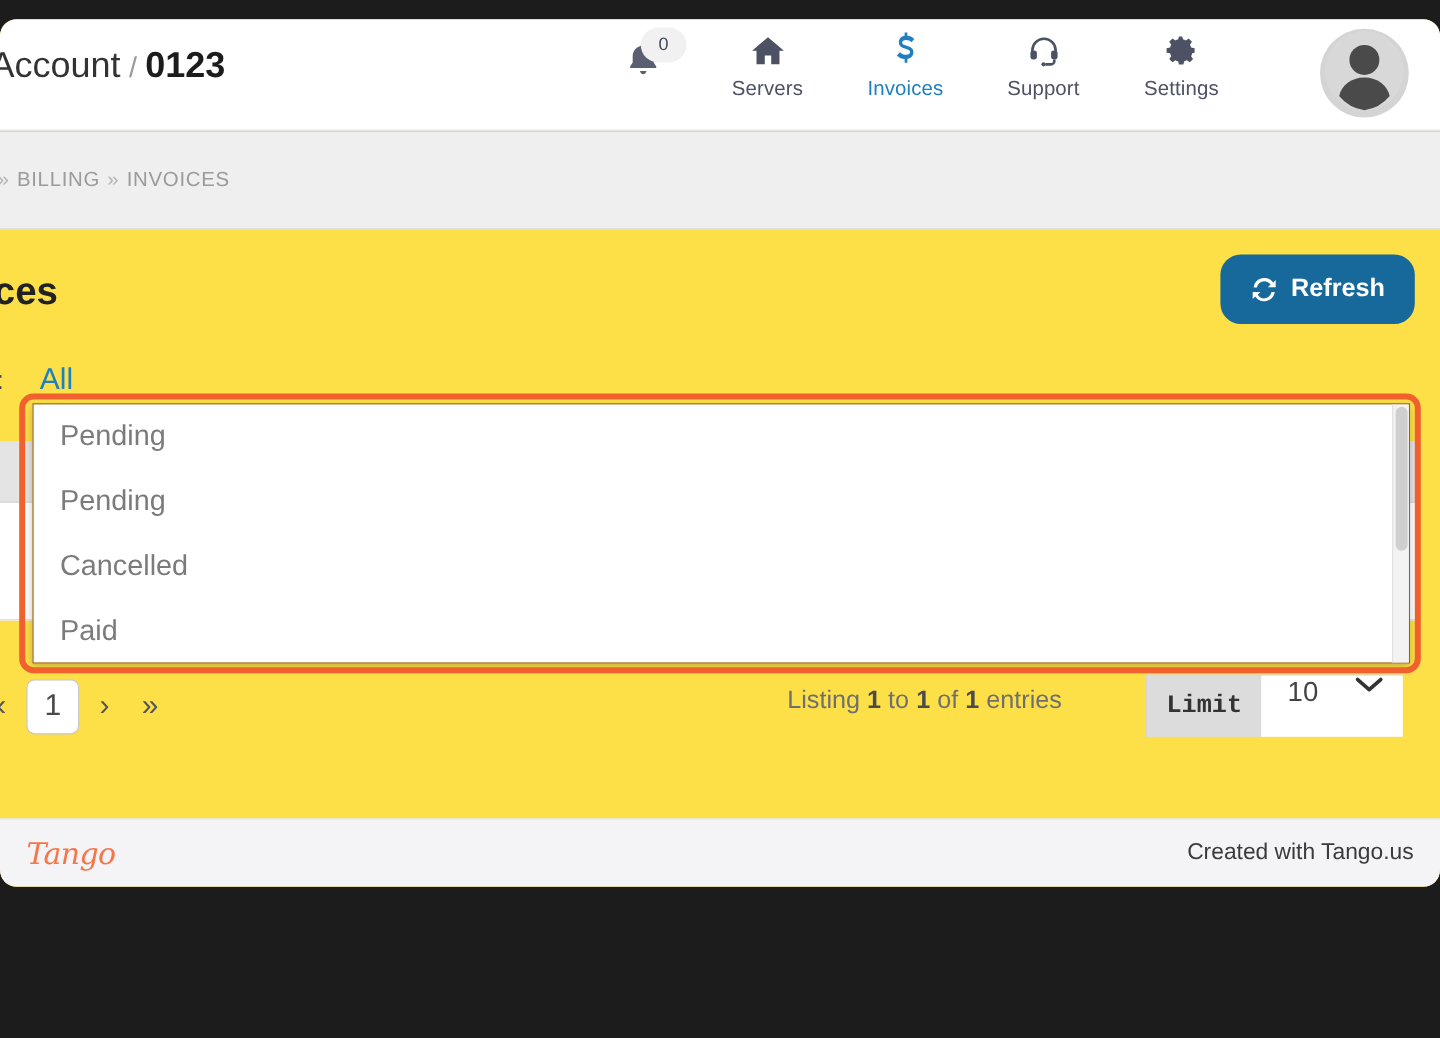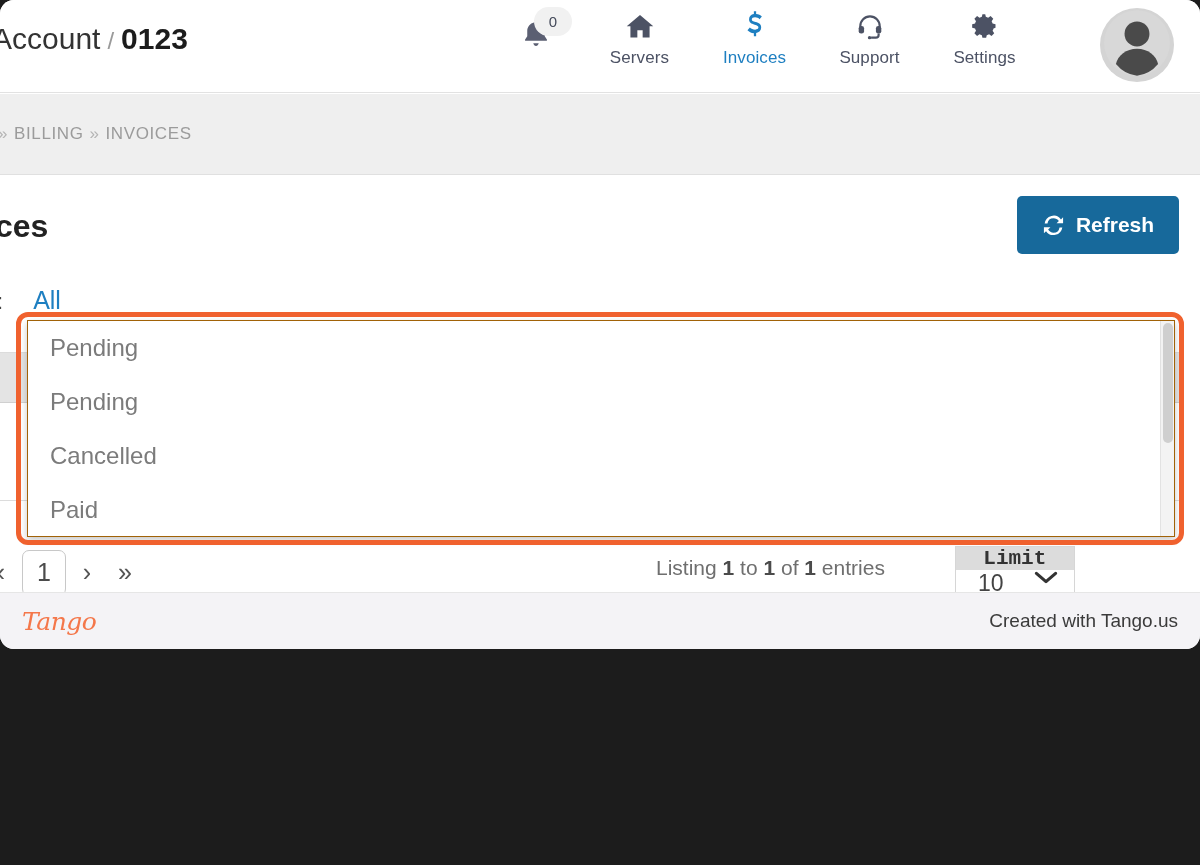--- a/index.html
+++ b/index.html
@@ -12,24 +12,24 @@
 
   body {
     font-family: "Liberation Sans", sans-serif;
     background: #1c1c1c;
     position: relative;
   }
 
   
   #window-frame {
     position: absolute;
-    left: 0; top: 0;
+    left: 0; top: 16px;
     width: 1200px;
-    height: 649px;
-    background: #ffffff;
+    height: 723px;
+    background: #fde047;
     border-radius: 14px;
     overflow: hidden;
   }
 
   
   #header-bar {
     position: absolute;
     left: 0; top: 0;
     width: 1200px;
     height: 93px;
@@ -168,21 +168,21 @@
   }
 
   #refresh-button {
     position: absolute;
     left: 1017px;
     top: 196px;
     width: 162px;
     height: 58px;
     background: #17699b;
     border: none;
-    border-radius: 5px;
+    border-radius: 17px;
     color: #ffffff;
     font-size: 21px;
     font-weight: 700;
     font-family: "Liberation Sans", sans-serif;
     display: flex;
     align-items: center;
     justify-content: center;
     gap: 11px;
     cursor: pointer;
   }
@@ -326,21 +326,20 @@
   #listing-info b { color: #4b4b4b; font-weight: 700; }
 
   #limit-control {
     position: absolute;
     left: 955px;
     top: 546px;
     height: 53px;
     display: flex;
     align-items: stretch;
     border: 1px solid #d6d6d6;
-    flex-direction: column;
   }
   #limit-label {
     background: #dcdcdc;
     color: #333333;
     font-family: "Liberation Mono", monospace;
     font-size: 21px;
     font-weight: 700;
     display: flex;
     align-items: center;
     justify-content: center;

